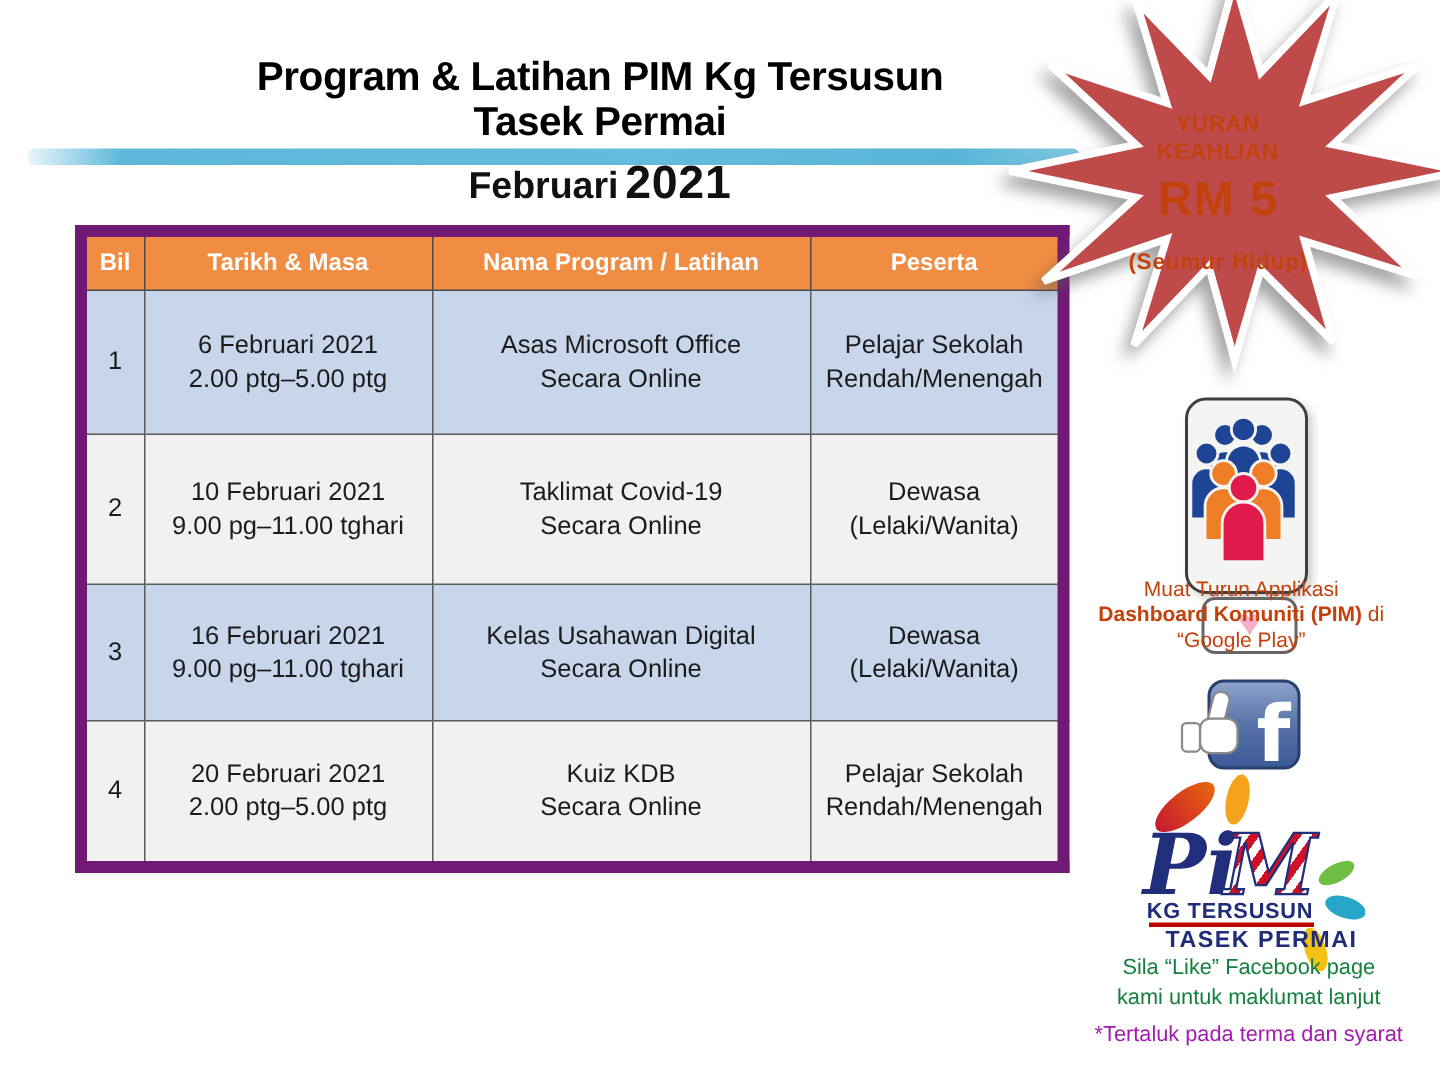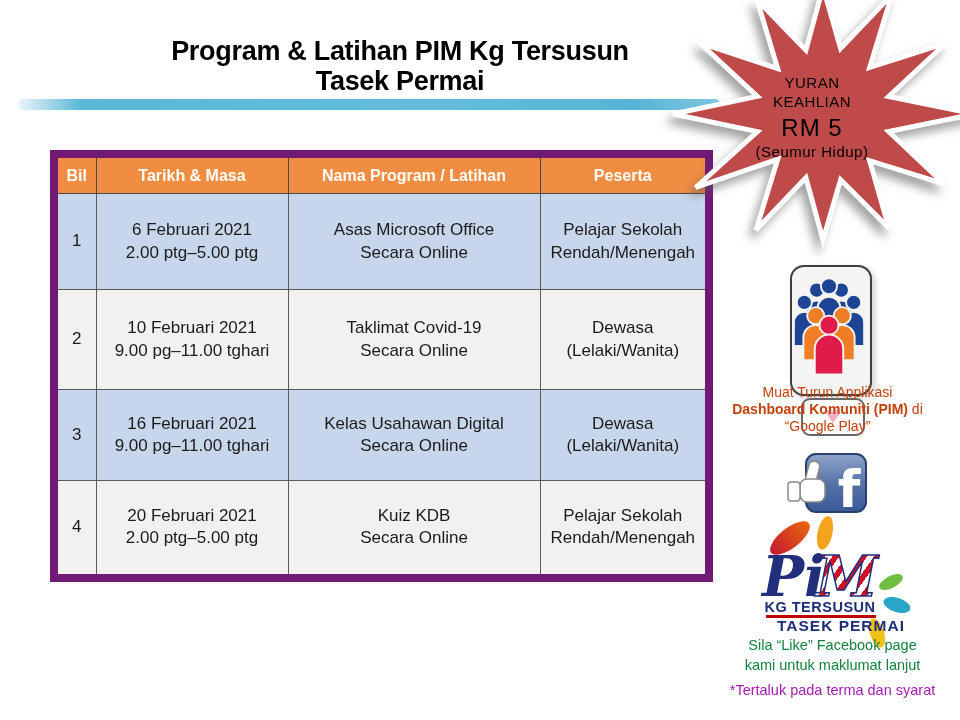--- a/index.html
+++ b/index.html
@@ -24,23 +24,23 @@
   table.programs td{font-size:17px;color:#1b1b1b;text-align:center;vertical-align:middle;
       border:1.5px solid #5a5a5a;line-height:1.32;padding:4px;}
   table.programs{border:8px solid #701a75;}
   tr.row-blue td{background:#C8D6EC;}
   tr.row-gray td{background:#F1F1EF;}
 
   
   .star-svg{position:absolute;left:648px;top:-16px;width:334px;height:272px;z-index:3;
       filter:drop-shadow(-5px 7px 5px rgba(90,90,90,0.55));}
   .star-text{position:absolute;left:717px;top:74px;width:190px;text-align:center;z-index:4;
-      color:#000000;font-weight:normal;}
+      color:#c2410c;font-weight:bold;}
   .star-small{font-size:15px;line-height:1.25;letter-spacing:0.5px;}
-  .star-amount{font-size:24px;line-height:1.1;margin:3px 0 2px 0;letter-spacing:1px;}
+  .star-amount{font-size:32px;line-height:1.1;margin:3px 0 16px 0;letter-spacing:1px;}
 
   
   .phone{position:absolute;left:790px;top:265px;width:78px;height:127px;border:2.5px solid #3f3f3f;
       border-radius:14px;background:#f4f4f2;box-shadow:3px 3px 6px rgba(0,0,0,0.18);z-index:1;}
   .phone svg{position:absolute;left:0;top:0;}
   .phone-frag{position:absolute;left:801px;top:398px;width:60px;height:34px;border:2px solid #666;
       border-radius:9px;background:#fff;z-index:1;text-align:center;}
   .phone-frag .heart{font-size:26px;line-height:30px;color:rgba(236,80,130,0.45);}
   .app-caption{position:absolute;left:720px;top:384px;width:215px;text-align:center;z-index:2;
       font-size:14px;line-height:1.22;color:#c2410c;}
@@ -59,20 +59,24 @@
 </style>
 </head>
 <body>
 
 <div class="slide">
 
   <div class="brush-stroke"></div>
   <div class="title-block">
     <div class="title-line">Program &amp; Latihan PIM Kg Tersusun</div>
     <div class="title-line">Tasek Permai</div>
+    <div class="title-line3">
+      <span class="title-month">Februari</span>
+      <span class="title-year">2021</span>
+    </div>
   </div>
 
   <table class="programs">
     <colgroup>
         <col style="width:42px">
         <col style="width:192px">
         <col style="width:252px">
         <col style="width:169px">
       </colgroup>
     <tbody>

